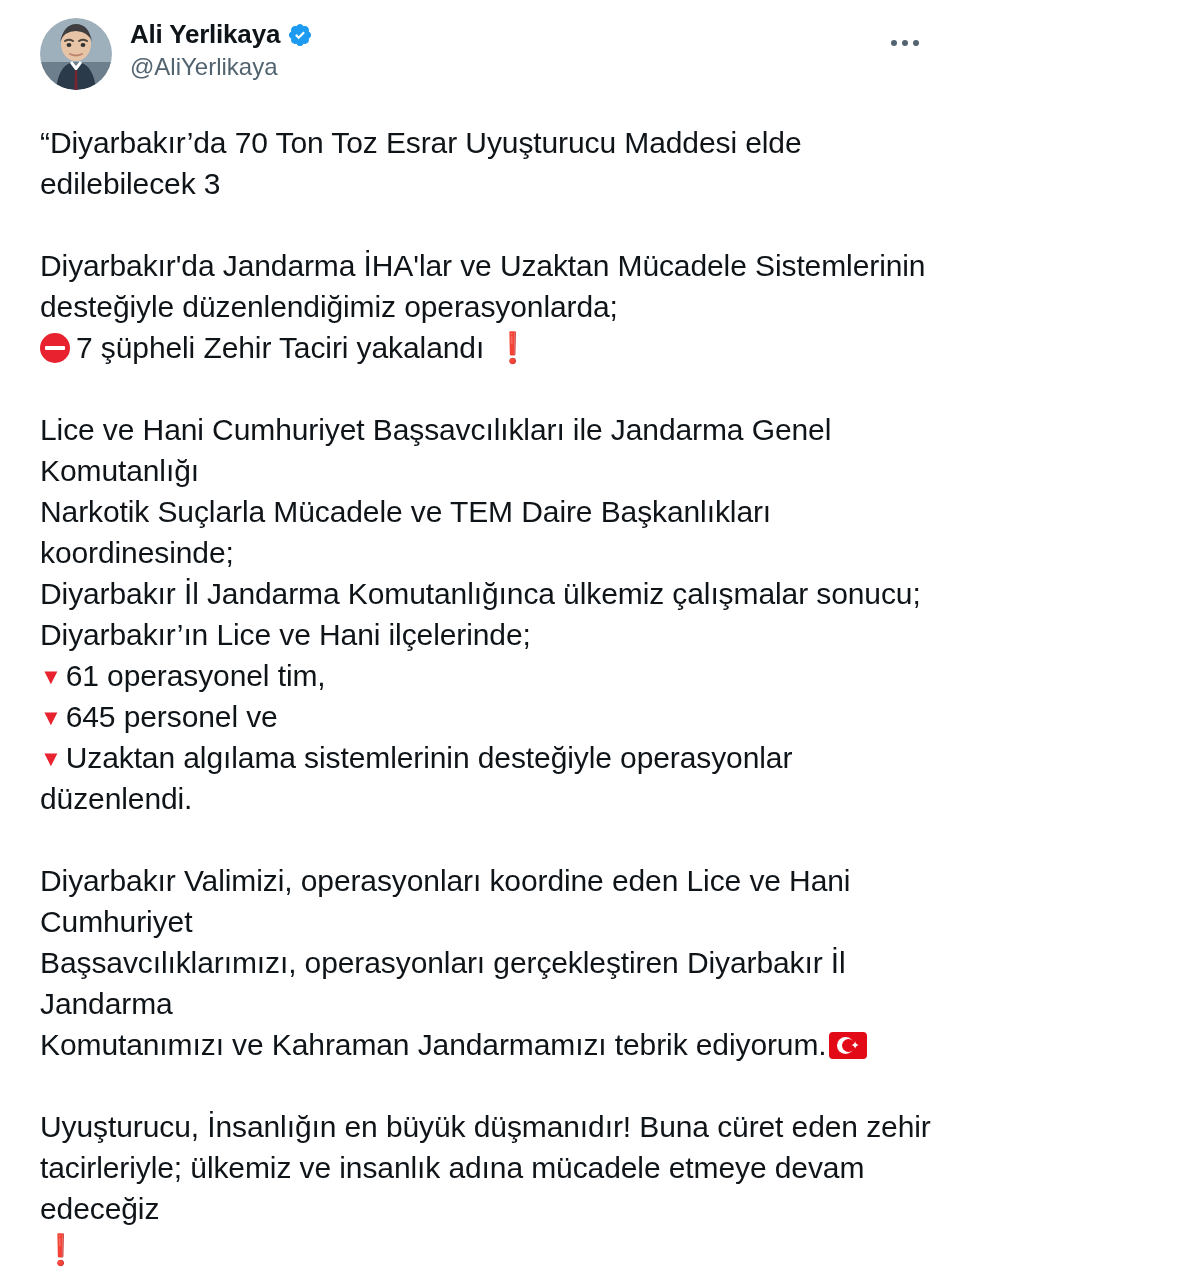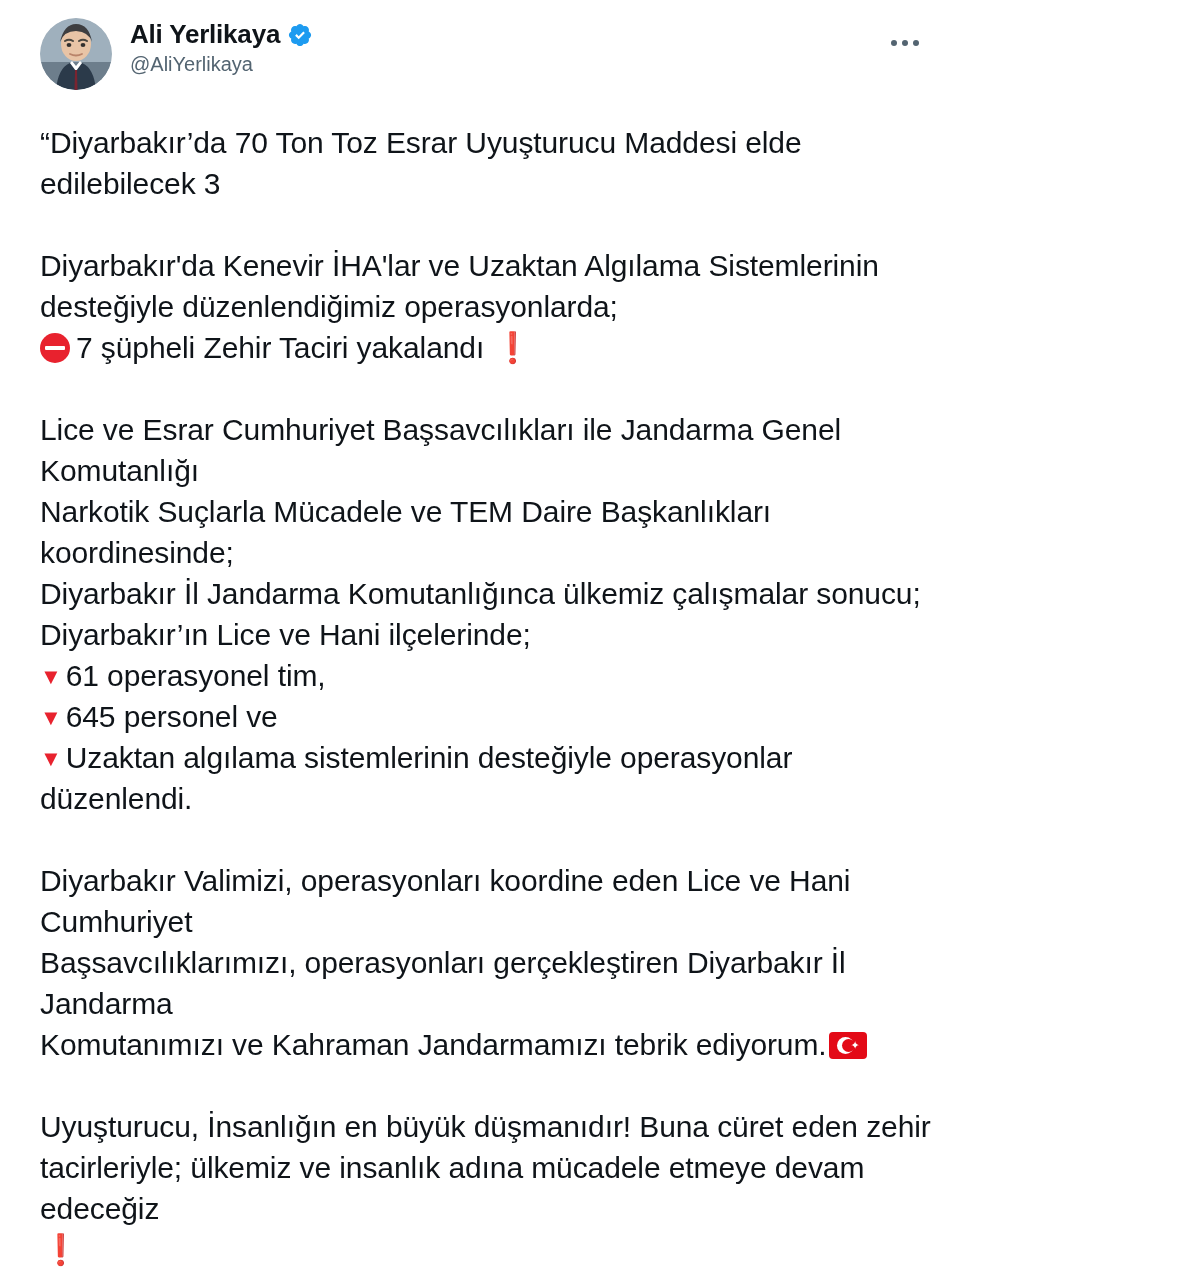--- a/index.html
+++ b/index.html
@@ -62,21 +62,21 @@
     line-height: 1.15;
   }
   .verified-badge {
     width: 26px;
     height: 26px;
     display: inline-block;
     flex: 0 0 26px;
   }
   .verified-badge svg { display: block; width: 26px; height: 26px; }
   .handle {
-    font-size: 20px;
+    font-size: 24px;
     color: #536471;
     line-height: 1.25;
     margin-top: 2px;
   }
   .more-btn {
     position: absolute;
     top: 10px;
     right: 6px;
     width: 44px;
     height: 30px;
@@ -244,30 +244,30 @@
     </div>
   </div>
 
   <div class="tweet-body">
 
     <p class="para">
       <span class="line">“Diyarbakır’da 70 Ton Toz Esrar Uyuşturucu Maddesi elde edilebilecek 3</span>
     </p>
 
     <p class="para">
-      <span class="line">Diyarbakır'da Kenevir İHA'lar ve Uzaktan Algılama Sistemlerinin</span>
+      <span class="line">Diyarbakır'da Jandarma İHA'lar ve Uzaktan Mücadele Sistemlerinin</span>
       <span class="line">desteğiyle düzenlendiğimiz operasyonlarda;</span>
       <span class="line">
         <span class="no-entry"></span><span>7 şüpheli Zehir Taciri yakalandı</span>
         <span class="emoji excl">❗</span>
       </span>
     </p>
 
     <p class="para">
-      <span class="line">Lice ve Esrar Cumhuriyet Başsavcılıkları ile Jandarma Genel Komutanlığı</span>
+      <span class="line">Lice ve Hani Cumhuriyet Başsavcılıkları ile Jandarma Genel Komutanlığı</span>
       <span class="line">Narkotik Suçlarla Mücadele ve TEM Daire Başkanlıkları koordinesinde;</span>
       <span class="line">Diyarbakır İl Jandarma Komutanlığınca ülkemiz çalışmalar sonucu;</span>
       <span class="line">Diyarbakır’ın Lice ve Hani ilçelerinde;</span>
       <span class="line">
         <span class="emoji tri">▼</span><span>61 operasyonel tim,</span>
       </span>
       <span class="line">
         <span class="emoji tri">▼</span><span>645 personel ve</span>
       </span>
       <span class="line">

